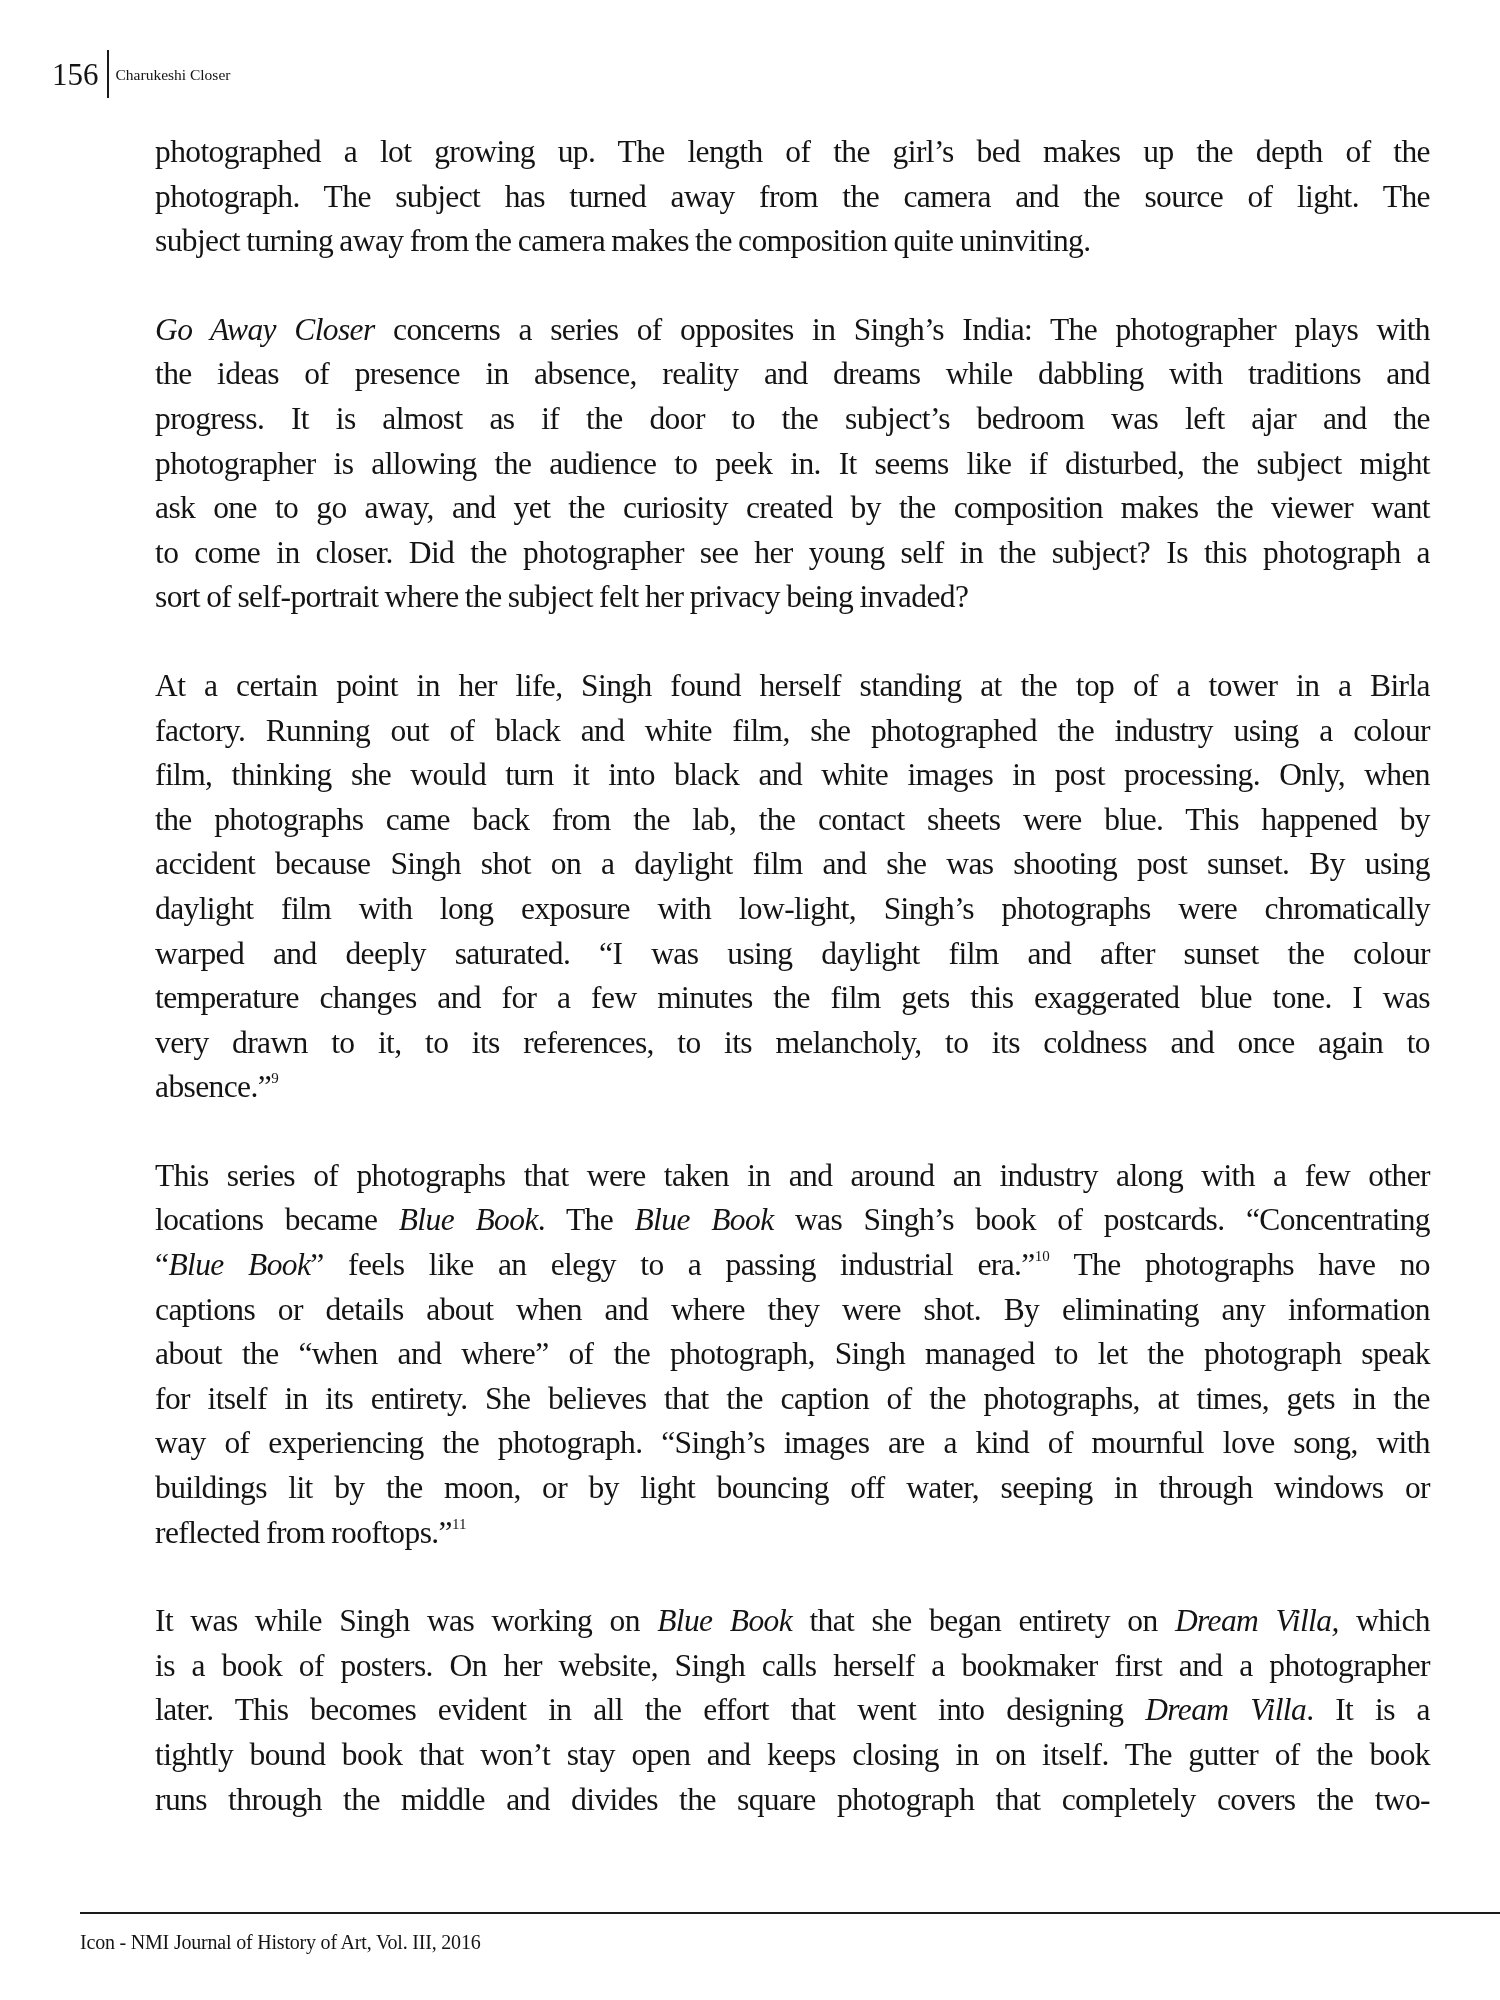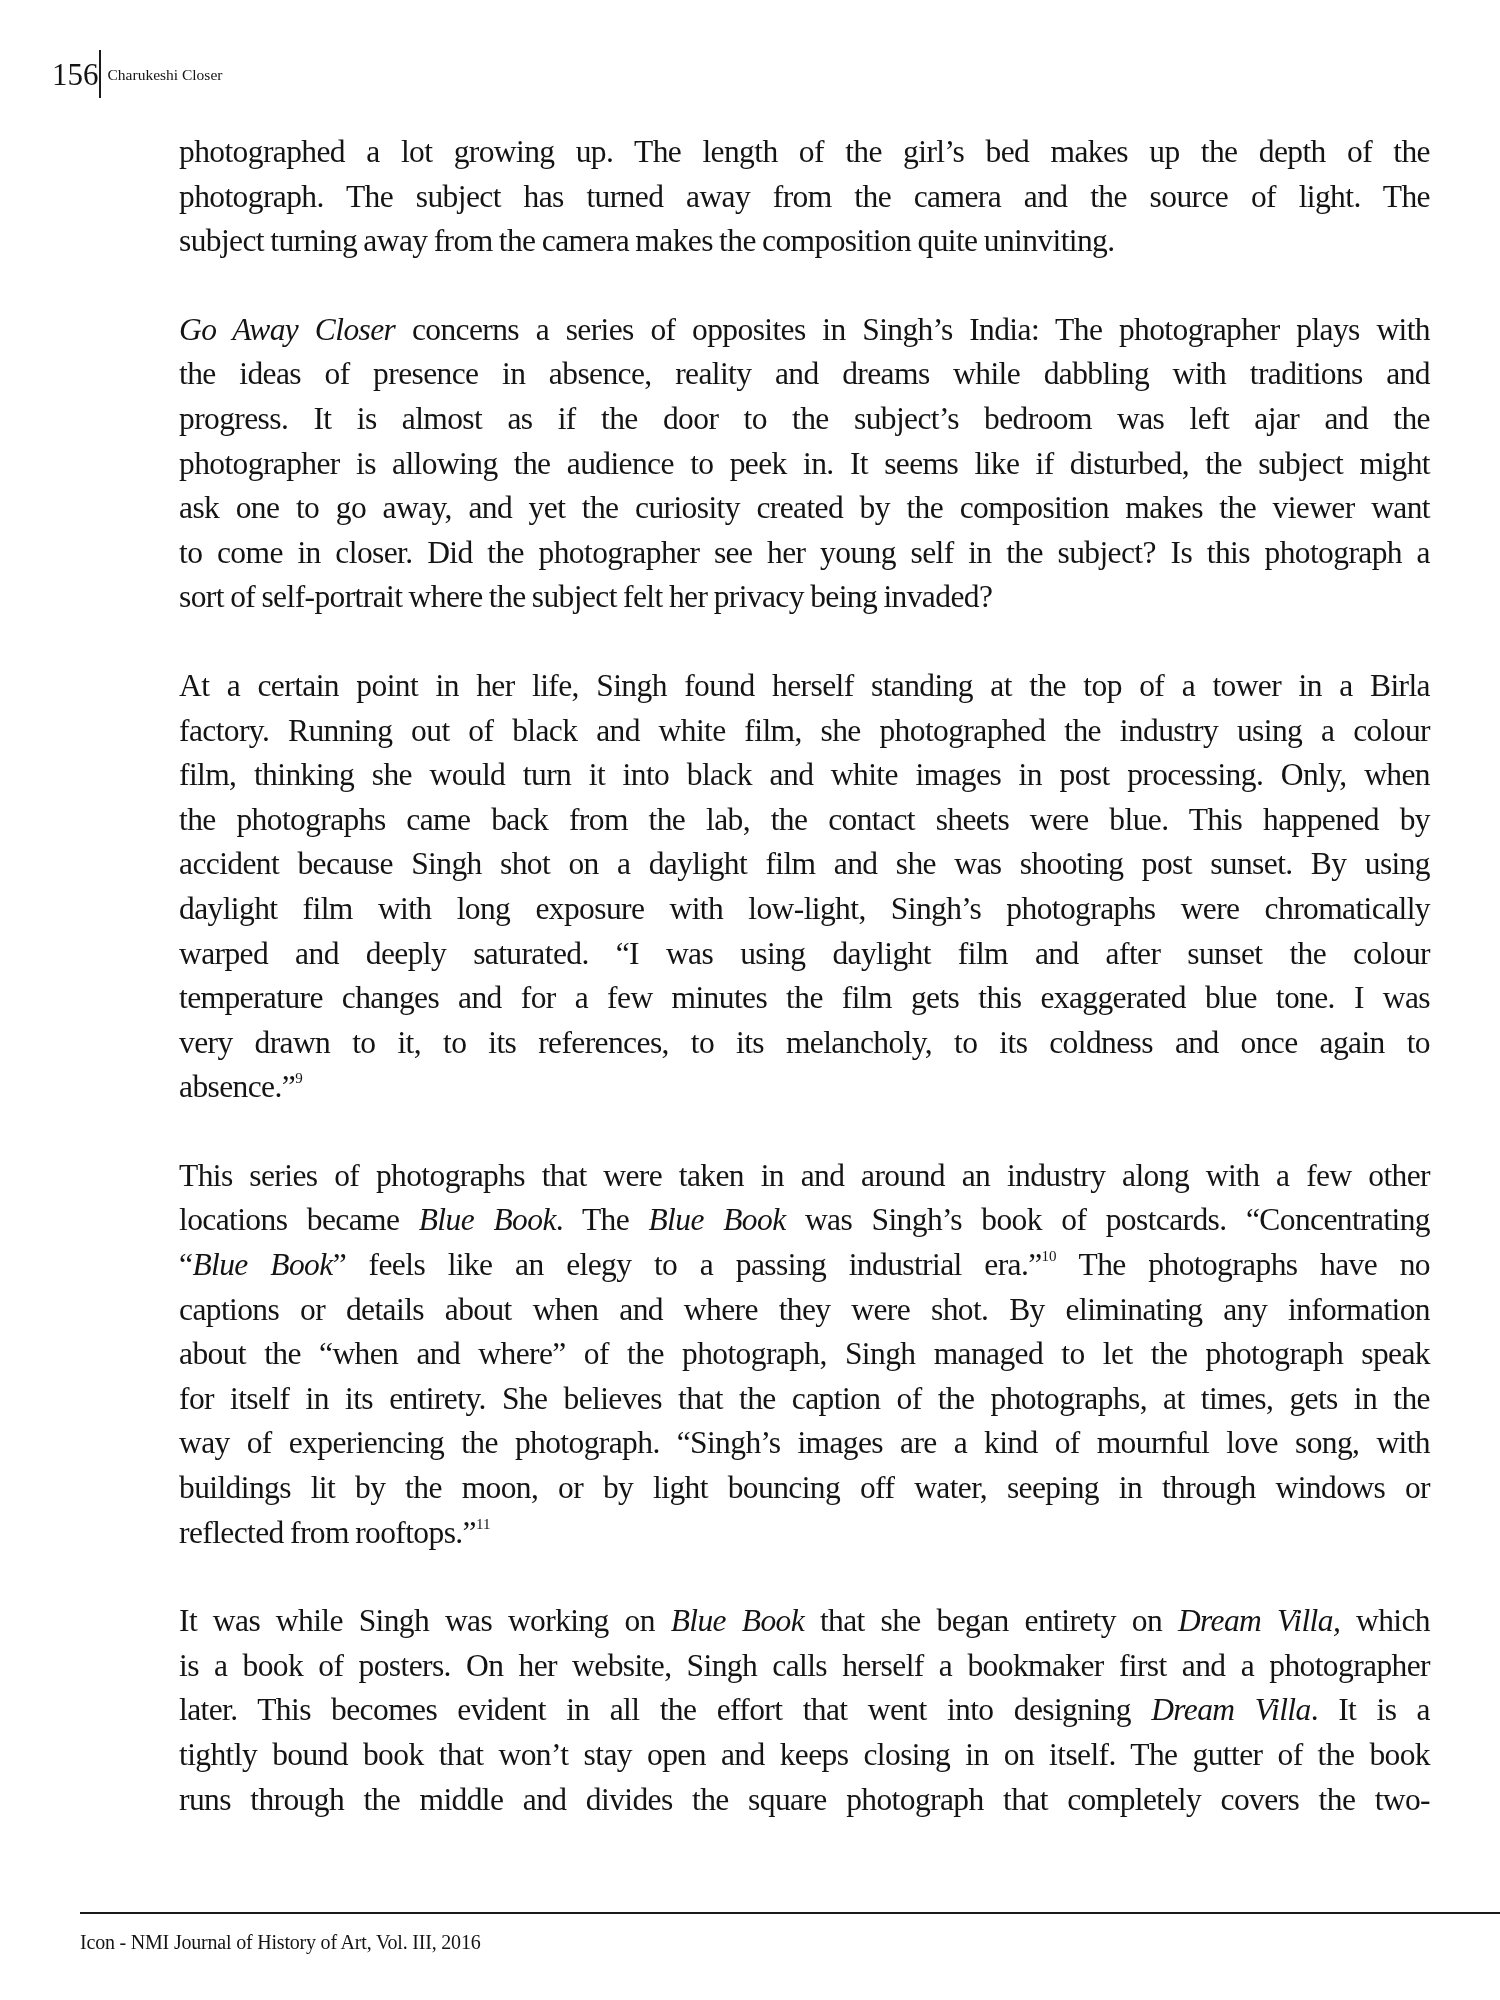--- a/index.html
+++ b/index.html
@@ -1,31 +1,31 @@
 <!DOCTYPE html>
 <html><head>
 <meta charset="utf-8">
 <style>
   html, body { margin: 0; padding: 0; background: #ffffff; }
   body {
     width: 1500px; height: 2000px; position: relative; overflow: hidden;
     font-family: "Liberation Serif", "DejaVu Serif", serif; color: #141414;
   }
   .running-head { position: absolute; left: 52px; top: 46px; height: 56px; display: flex; align-items: center; }
-  .page-num { font-size: 31px; line-height: 1; }
+  .page-num { font-size: 31px; line-height: 1; padding-right: 8px; }
   .head-bar { width: 2px; height: 48px; background: #1a1a1a; margin-right: 7px; }
   .author { font-size: 15.5px; line-height: 1; margin-top: 2px; }
 
   .body-text { position: absolute; left: 155px; top: 130px; width: 1275px; }
   .para { margin: 0 0 44px 0; }
   .line {
     display: block; font-size: 31.5px; line-height: 44.6px; height: 44.6px;
     white-space: nowrap; overflow: visible;
     text-align: justify; text-align-last: justify;
-    letter-spacing: -0.6px; word-spacing: -1px; margin-left: 24px;
+    letter-spacing: -0.6px; word-spacing: -1px;
   }
   .line.last { text-align: center; text-align-last: left; }
   i { font-style: italic; }
   sup { font-size: 15px; line-height: 0; vertical-align: 14px; letter-spacing: 0; }
 
   .footer-rule { position: absolute; left: 80px; top: 1912px; width: 1420px; height: 2px; background: #1a1a1a; }
   .footer-text { position: absolute; left: 80px; top: 1930px; font-size: 20px; line-height: 1.2; letter-spacing: -0.2px; text-align: right; }
 </style>
 </head>
 <body>

